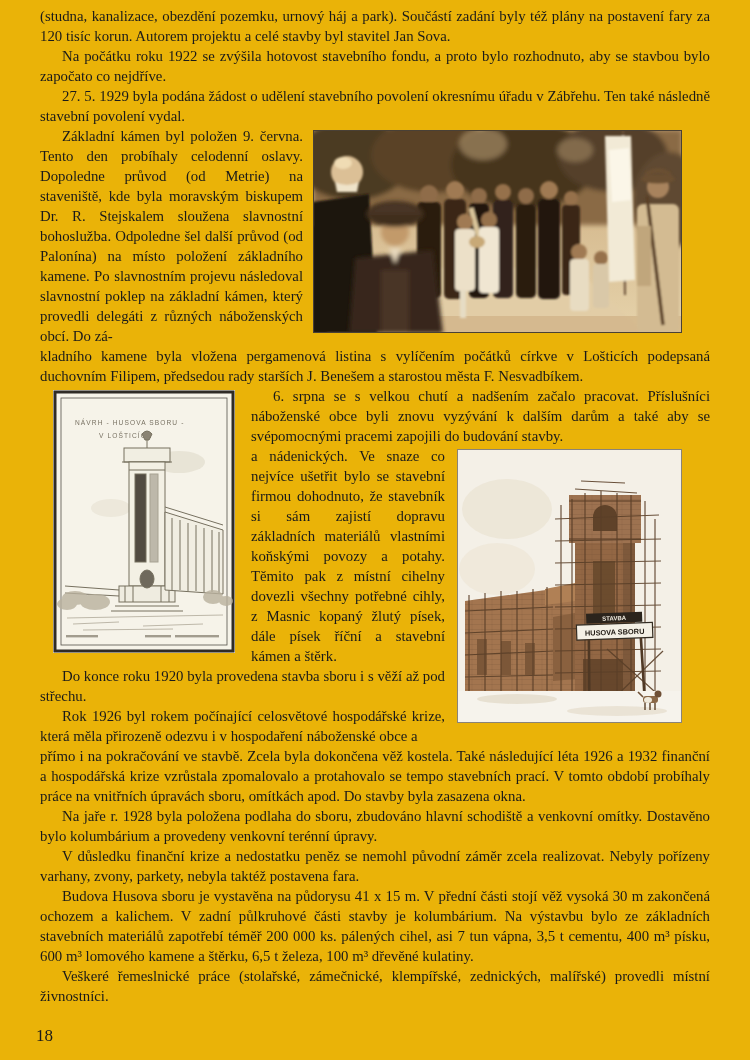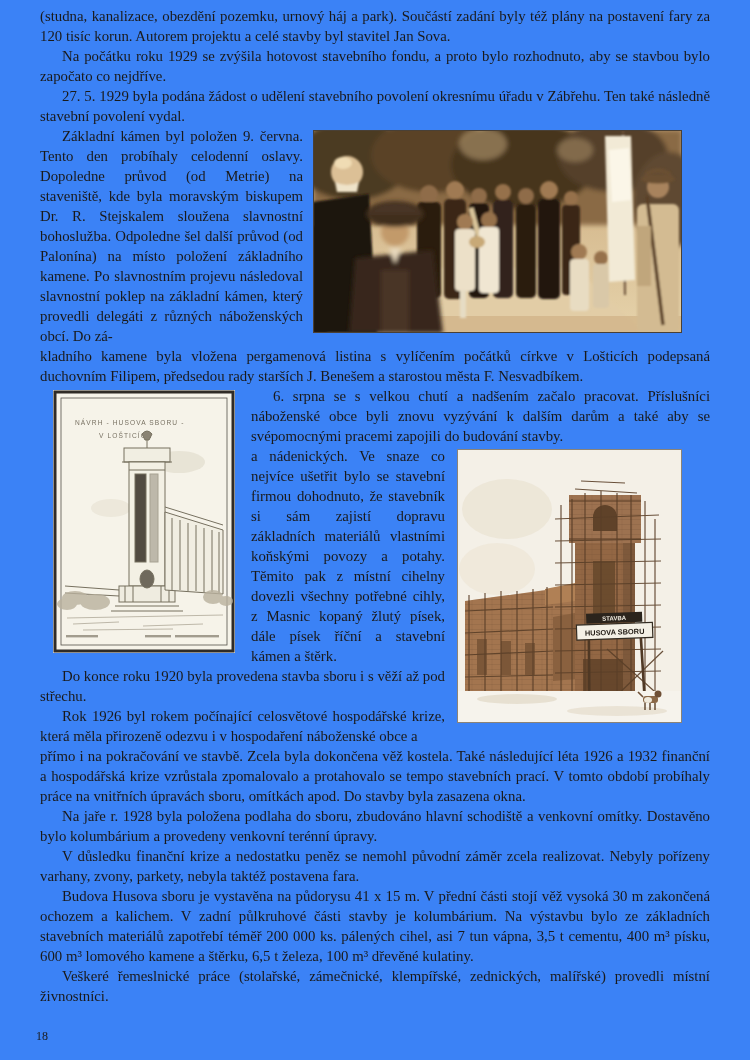--- a/index.html
+++ b/index.html
@@ -1,20 +1,20 @@
 <!DOCTYPE html>
 <html lang="cs"><head>
 <meta charset="utf-8">
 <style>
   html,body{margin:0;padding:0;background:#e8e8e8;}
   .page{
     position:relative;
     width:750px;height:1060px;
     margin:0 auto;
-    background:#3b82f6;
+    background:#eab308;
     box-sizing:border-box;
     padding:6px 40px 0 40px;
     font-family:"Liberation Serif","DejaVu Serif",serif;
     font-size:14.8px;
     line-height:20px;
     color:#1a1a1a;
     text-align:justify;
     overflow:hidden;
     hyphens:auto;
   }
@@ -32,31 +32,31 @@
   }
   .photo-construction{
     float:right;
     width:225px;height:274px;
     margin:3px 28px 10px 12px;
   }
   .photo-ceremony svg,.sketch svg,.photo-construction svg{display:block;width:100%;height:100%;}
   .pagenum{
     position:absolute;
     left:36px;top:1026px;
-    font-size:12px;
+    font-size:17px;
     text-align:left;
   }
 </style>
 </head>
 <body>
 
 <div class="page">
 
   <p>(studna, kanalizace, obezdění pozemku, urnový háj a park). Součástí zadání byly též plány na postavení fary za 120 tisíc korun. Autorem projektu a celé stavby byl stavitel Jan Sova.</p>
-  <p class="ind">Na počátku roku 1929 se zvýšila hotovost stavebního fondu, a proto bylo rozhodnuto, aby se stavbou bylo započato co nejdříve.</p>
+  <p class="ind">Na počátku roku 1922 se zvýšila hotovost stavebního fondu, a proto bylo rozhodnuto, aby se stavbou bylo započato co nejdříve.</p>
   <p class="ind">27. 5. 1929 byla podána žádost o udělení stavebního povolení okresnímu úřadu v Zábřehu. Ten také následně stavební povolení vydal.</p>
 
   <div class="photo-ceremony">
     <svg viewBox="0 0 369 203" aria-hidden="true">
       <defs>
         <filter id="blur2">
             <feGaussianBlur stdDeviation="2.4"></feGaussianBlur>
           </filter>
         <filter id="blur1">
             <feGaussianBlur stdDeviation="1.1"></feGaussianBlur>

